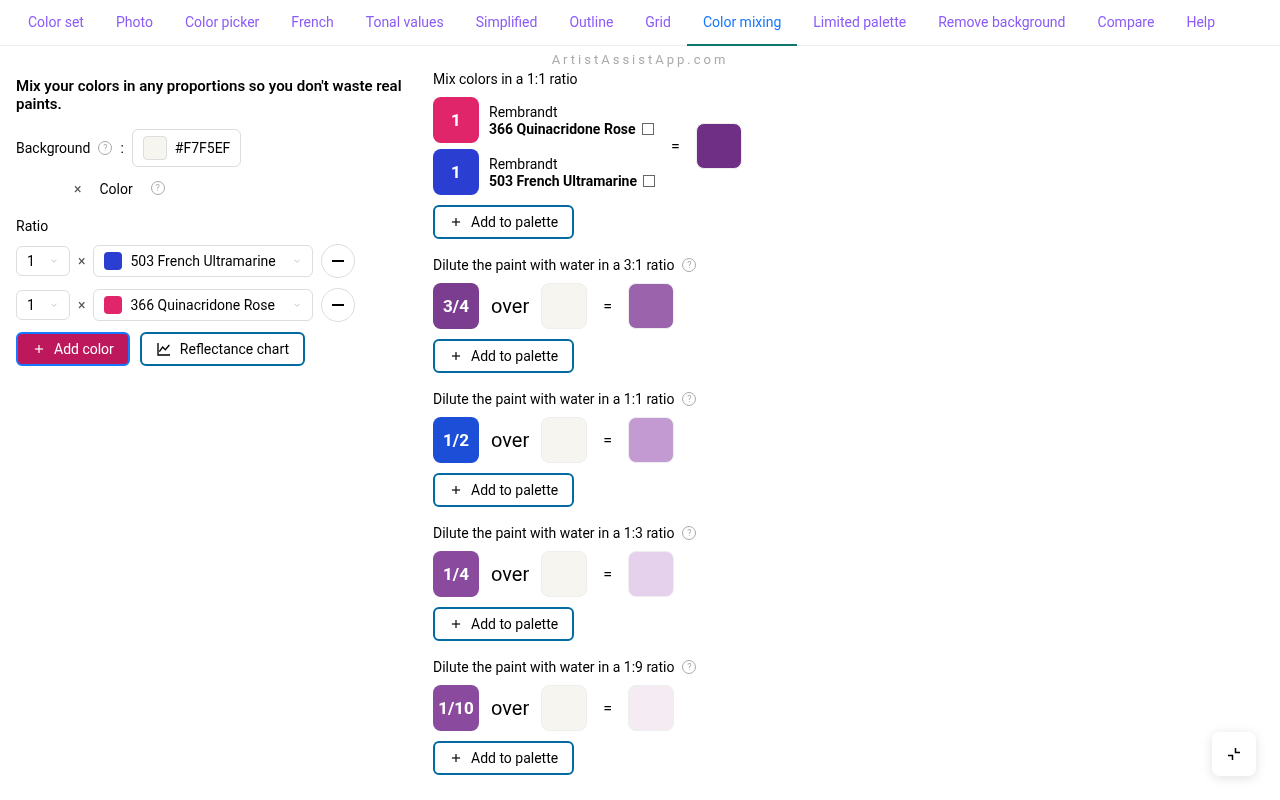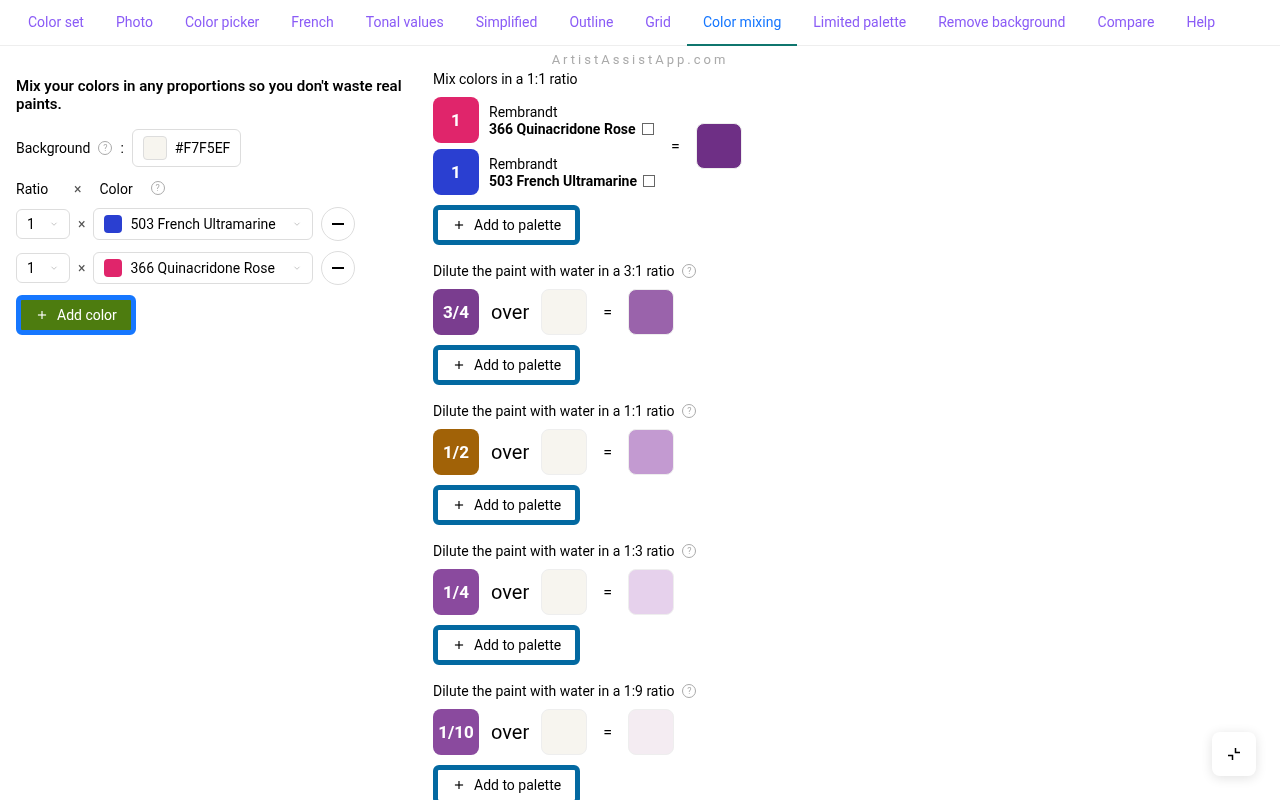--- a/index.html
+++ b/index.html
@@ -12,33 +12,33 @@
 .left { flex: 0 0 400px; }
 .right { flex: 1; }
 .heading { font-size: 15px; font-weight: 600; margin: 6px 0 16px; }
 .row { display: flex; align-items: center; gap: 8px; margin-bottom: 14px; }
 .label { font-size: 14px; }
 .help-icon { width: 14px; height: 14px; border: 1px solid #aaa; border-radius: 50%; display: inline-flex; align-items: center; justify-content: center; font-size: 9px; color: #aaa; }
 .bg-chip { width: 24px; height: 24px; border: 1px solid #ddd; border-radius: 4px; background: #F7F5EF; }
 .bg-input { border: 1px solid #ddd; border-radius: 6px; padding: 6px 10px; display: flex; align-items: center; gap: 8px; }
 .bg-text { font-size: 14px; }
 .ratio-header { display: flex; gap: 18px; margin-bottom: 10px; }
-.ratio-header .label:first-child { width: 40px; }
+.ratio-header .label:first-child { width: 40px; margin-top: 37px; }
 .ratio-row { display: flex; align-items: center; gap: 8px; margin-bottom: 10px; }
 .select { border: 1px solid #ddd; border-radius: 6px; padding: 6px 10px; display: flex; align-items: center; gap: 8px; background: #fff; font-size: 14px; }
 .select.small { width: 54px; justify-content: space-between; }
 .select.wide { width: 220px; justify-content: space-between; }
 .select-inner { display: flex; align-items: center; gap: 8px; }
 .chevron { width: 10px; height: 10px; }
 .times { color: #555; font-size: 14px; }
 .color-dot { width: 18px; height: 18px; border-radius: 4px; }
 .icon-btn { width: 34px; height: 34px; border: 1px solid #ddd; border-radius: 50%; display: flex; align-items: center; justify-content: center; background: #fff; }
 .minus-icon { width: 12px; height: 2px; background: #000; }
-.btn { border: 5px solid #0369a1; border-radius: 6px; padding: 7px 14px; display: inline-flex; align-items: center; gap: 8px; background: #fff; font-size: 14px; }
-.btn.primary { background: #4d7c0f; color: #fff; border-color: #1677ff; }
+.btn { border: 2px solid #0369a1; border-radius: 6px; padding: 7px 14px; display: inline-flex; align-items: center; gap: 8px; background: #fff; font-size: 14px; }
+.btn.primary { background: #be185d; color: #fff; border-color: #1677ff; }
 .btn-row { display: flex; gap: 10px; margin-top: 8px; }
 .plus-svg { width: 14px; height: 14px; }
 .chart-svg { width: 16px; height: 16px; }
 .mix-section { margin-bottom: 18px; }
 .mix-title { font-size: 14px; margin-bottom: 10px; display: flex; align-items: center; gap: 8px; }
 .mix-row { display: flex; align-items: center; gap: 12px; }
 .mix-left { display: flex; flex-direction: column; gap: 6px; }
 .paint-item { display: flex; align-items: center; gap: 10px; }
 .paint-swatch { width: 46px; height: 46px; border-radius: 8px; color: #fff; display: flex; align-items: center; justify-content: center; font-weight: 700; font-size: 17px; }
 .paint-info { display: flex; flex-direction: column; gap: 1px; }
@@ -141,20 +141,27 @@
       </div>
 
     <div class="btn-row">
       <button class="btn primary">
         <svg class="plus-svg" viewBox="0 0 24 24" fill="none" stroke="currentColor" stroke-width="2">
             <line x1="12" y1="5" x2="12" y2="19"></line>
             <line x1="5" y1="12" x2="19" y2="12"></line>
           </svg>
         <span>Add color</span>
       </button>
+      <button class="btn">
+        <svg class="chart-svg" viewBox="0 0 24 24" fill="none" stroke="currentColor" stroke-width="2">
+            <polyline points="3 3 3 21 21 21"></polyline>
+            <polyline points="5 16 10 9 14 13 20 6"></polyline>
+          </svg>
+        <span>Reflectance chart</span>
+      </button>
     </div>
   </div>
 
   <div class="right">
     <div class="mix-section">
       <div class="mix-title">Mix colors in a 1:1 ratio</div>
       <div class="mix-row">
         <div class="mix-left" id="mix-paints">
     <div class="paint-item">
       <div class="paint-swatch" style="background:#e0256b">1</div>
@@ -209,21 +216,21 @@
             </svg>
         <span>Add to palette</span>
       </button>
     </div>
     <div class="mix-section">
       <div class="mix-title">
         <span>Dilute the paint with water in a 1:1 ratio</span>
         <span class="help-icon">?</span>
       </div>
       <div class="mix-row">
-        <div class="paint-swatch" style="background:#a16207">1/2</div>
+        <div class="paint-swatch" style="background:#1d4ed8">1/2</div>
         <span class="over-txt">over</span>
         <div class="bg-swatch"></div>
         <span class="equals">=</span>
         <div class="result-swatch" style="background:#c39ad1"></div>
       </div>
       <button class="btn add-palette">
         <svg class="plus-svg" viewBox="0 0 24 24" fill="none" stroke="#000" stroke-width="2">
               <line x1="12" y1="5" x2="12" y2="19"></line>
               <line x1="5" y1="12" x2="19" y2="12"></line>
             </svg>

